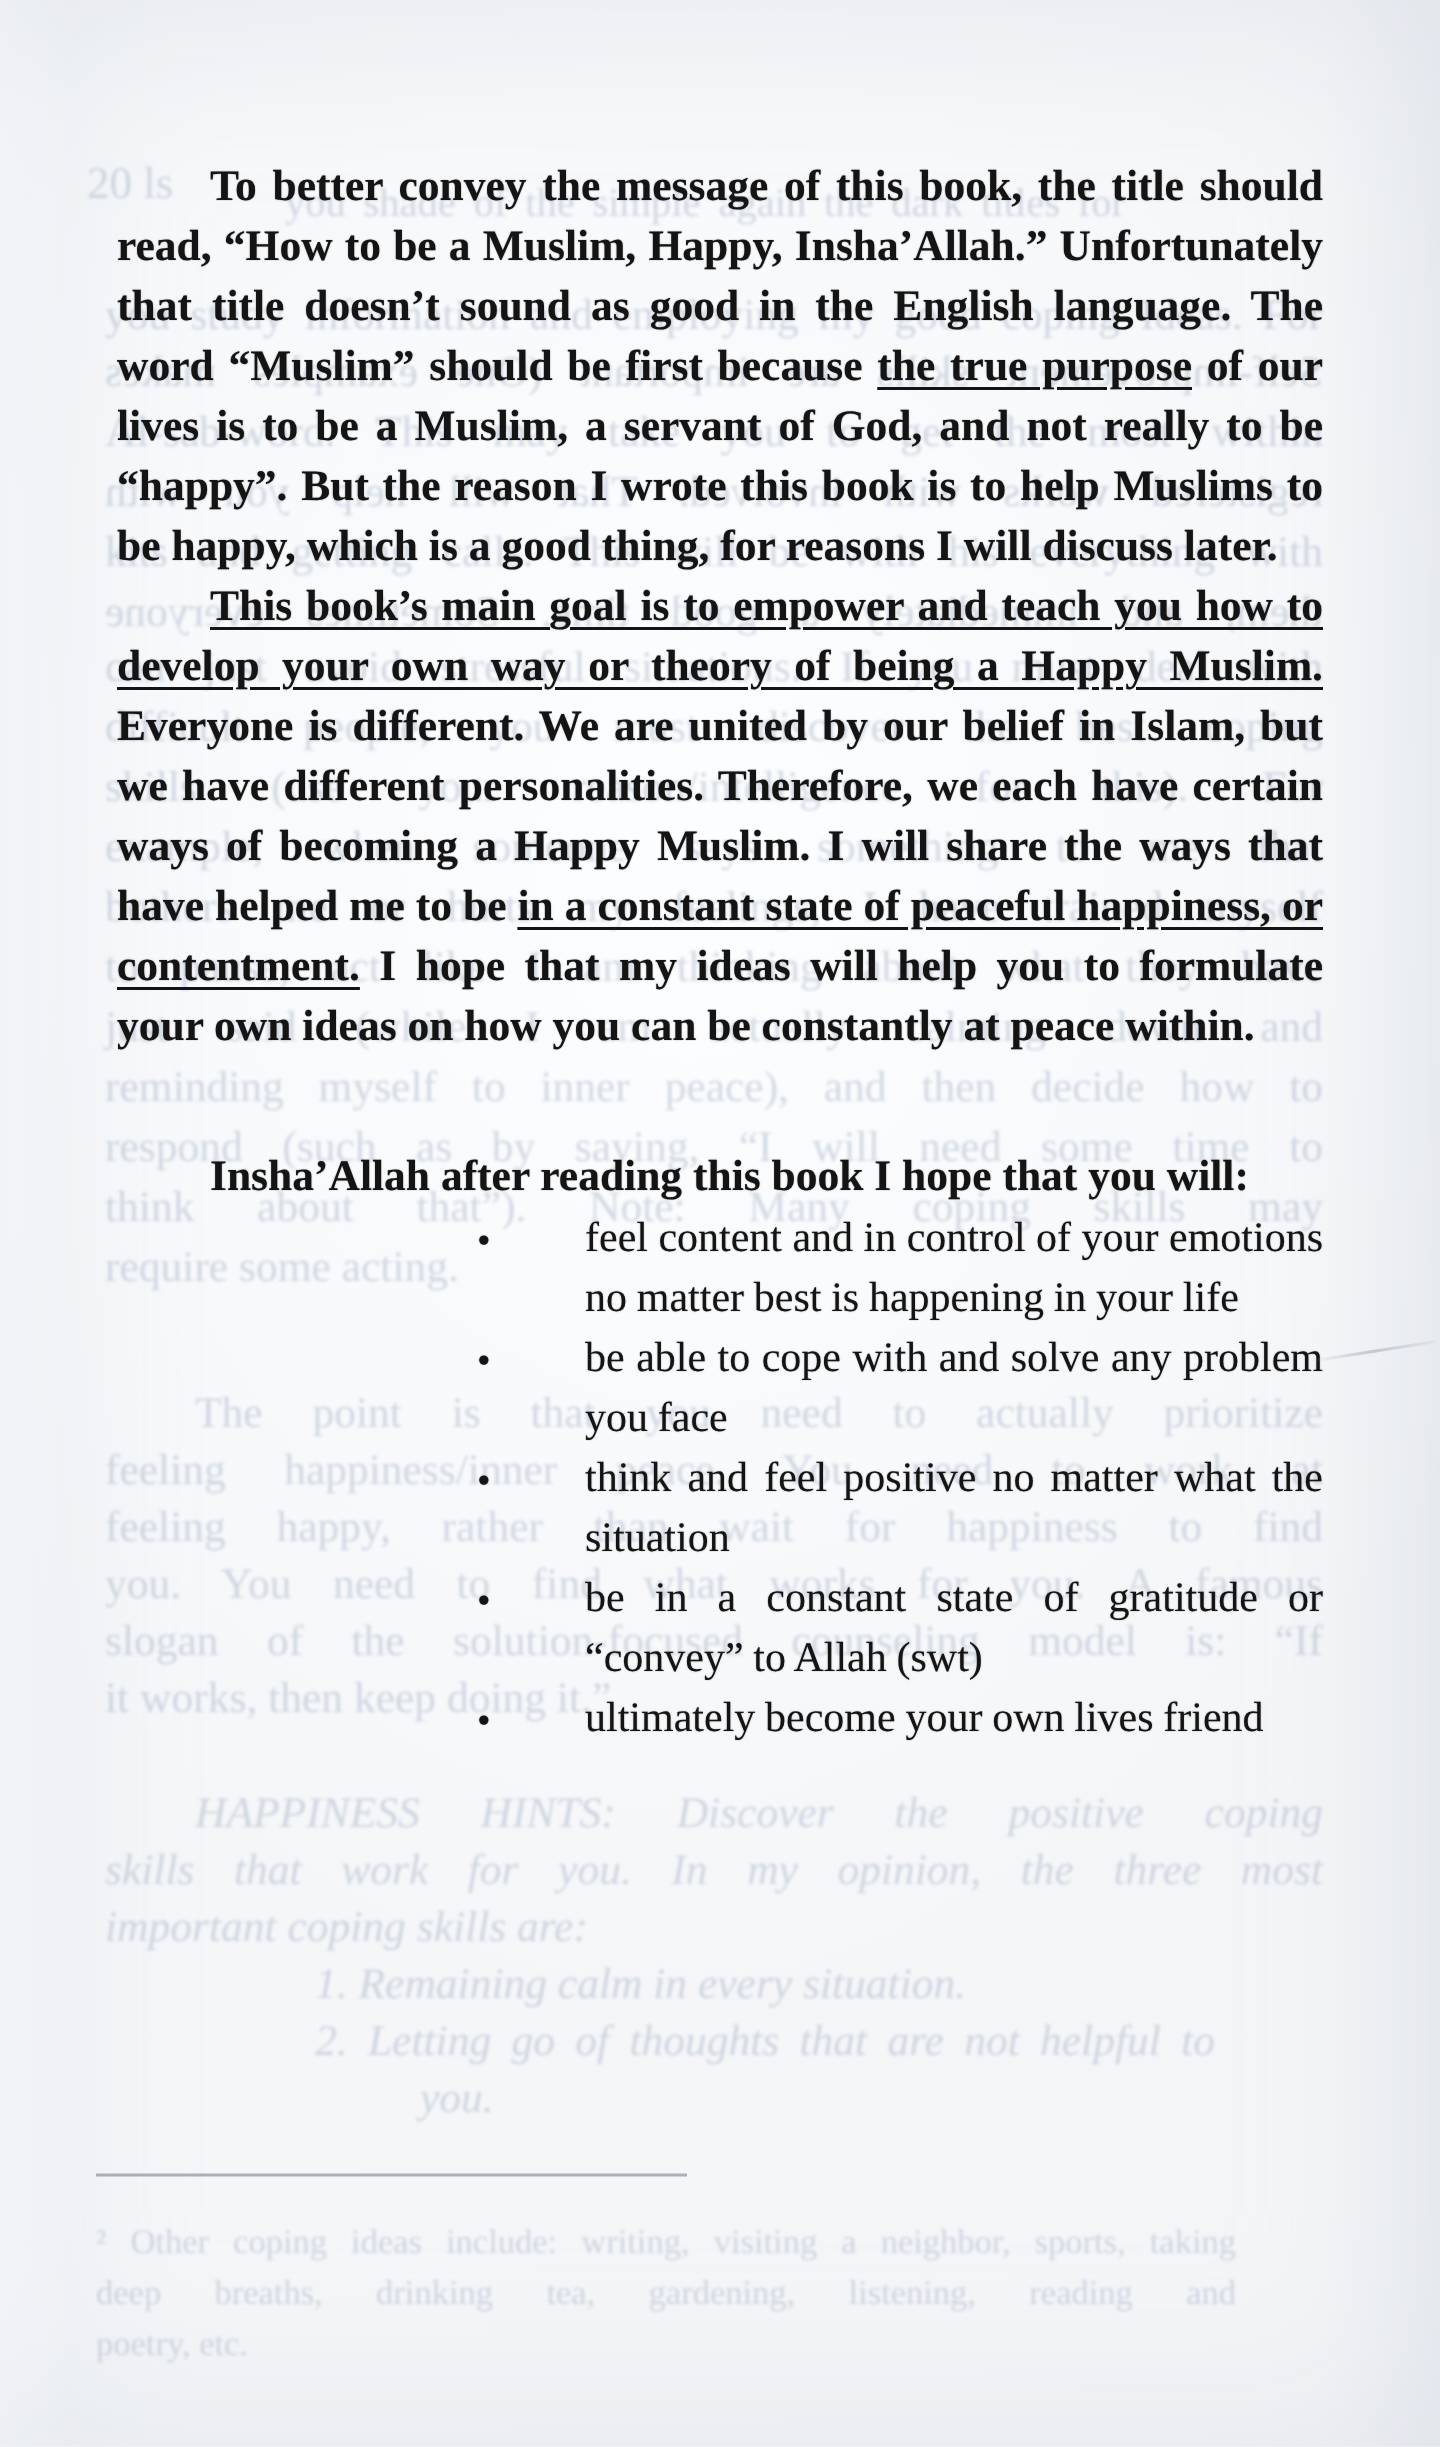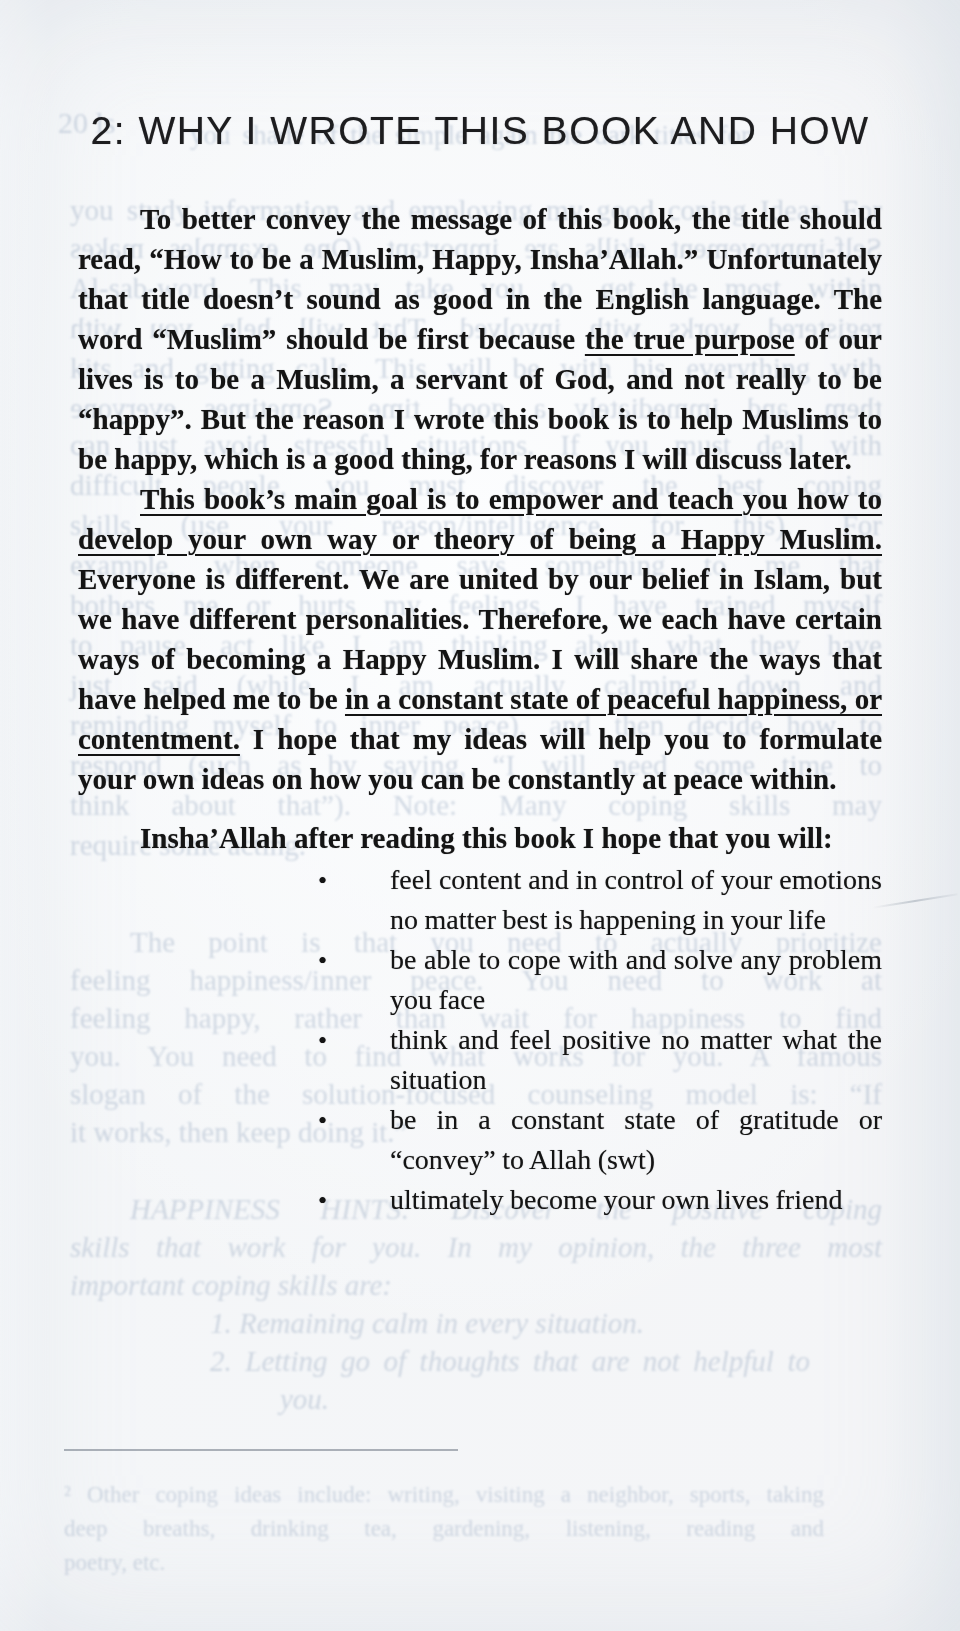--- a/index.html
+++ b/index.html
@@ -35,21 +35,21 @@
     margin-top:104px; margin-bottom:42px; text-align:center;
     font-family:"Liberation Sans", sans-serif;
     font-size:39px; line-height:53px; letter-spacing:1.5px;
     color:#1d1d1f; text-shadow:0 0 1px rgba(0,0,0,.38);
   }
   .para {
     margin:0; font-size:29px; line-height:40px; color:#141414;
     text-align:justify; text-shadow:0 0 1px rgba(10,10,10,.42);font-weight:bold;
   }
   .para.indent { text-indent:62px; }
-  .para.spaced { margin-top:19px; }
+  .para.spaced { margin-top:60px; }
   .u { text-decoration:underline; text-decoration-thickness:2px; text-underline-offset:5px; }
   ul.bullets {
     list-style:none; margin:2px 0 0 240px; padding:0;
     font-size:28px; line-height:40px; color:#141414;
     text-shadow:0 0 1px rgba(10,10,10,.42); word-spacing:-0.5px;
   }
   ul.bullets li { position:relative; padding-left:72px; text-align:justify; }
   ul.bullets .dot { position:absolute; left:0; top:1px; font-size:26px; }
   .footnote-rule {
     position:absolute; left:64px; top:1449px; width:394px; height:2px;
@@ -97,21 +97,20 @@
       <div class="gl gi gshort" style="top: 1306px; left: 210px; width: 560px;">1. Remaining calm in every situation.</div>
       <div class="gl gi" style="top: 1344px; left: 210px; width: 600px;">2. Letting go of thoughts that are not helpful to</div>
       <div class="gl gi gshort" style="top: 1382px; left: 280px; width: 120px;">you.</div>
       <div class="gl" style="top: 1478px; left: 64px; width: 760px; font-size: 23px;">² Other coping ideas include: writing, visiting a neighbor, sports, taking</div>
       <div class="gl" style="top: 1512px; left: 64px; width: 760px; font-size: 23px;">deep breaths, drinking tea, gardening, listening, reading and</div>
       <div class="gl gshort" style="top: 1546px; left: 64px; width: 200px; font-size: 23px;">poetry, etc.</div>
     </div>
 
   <div class="content">
     <div class="title">
-      <div>2: WHY I WROTE THIS BOOK AND HOW</div>
     </div>
 
     <div>
         <p class="para indent"><span>To better convey the message of this book, the title should read, “How to be a Muslim, Happy, Insha’Allah.” Unfortunately that title doesn’t sound as good in the English language. The word “Muslim” should be first because </span><span class="u">the true purpose</span><span> of our lives is to be a Muslim, a servant of God, and not really to be “happy”. But the reason I wrote this book is to help Muslims to be happy, which is a good thing, for reasons I will discuss later.</span></p>
         <p class="para indent"><span class="u">This book’s main goal is to empower and teach you how to develop your own way or theory of being a Happy Muslim.</span><span> Everyone is different. We are united by our belief in Islam, but we have different personalities. Therefore, we each have certain ways of becoming a Happy Muslim. I will share the ways that have helped me to be </span><span class="u">in a constant state of peaceful happiness, or contentment.</span><span> I hope that my ideas will help you to formulate your own ideas on how you can be constantly at peace within.</span></p>
         <p class="para indent spaced"><span>Insha’Allah after reading this book I hope that you will:</span></p>
       </div>
 
     <ul class="bullets">
         <li><span class="dot">•</span><span>feel content and in control of your emotions no matter best is happening in your life</span></li>

